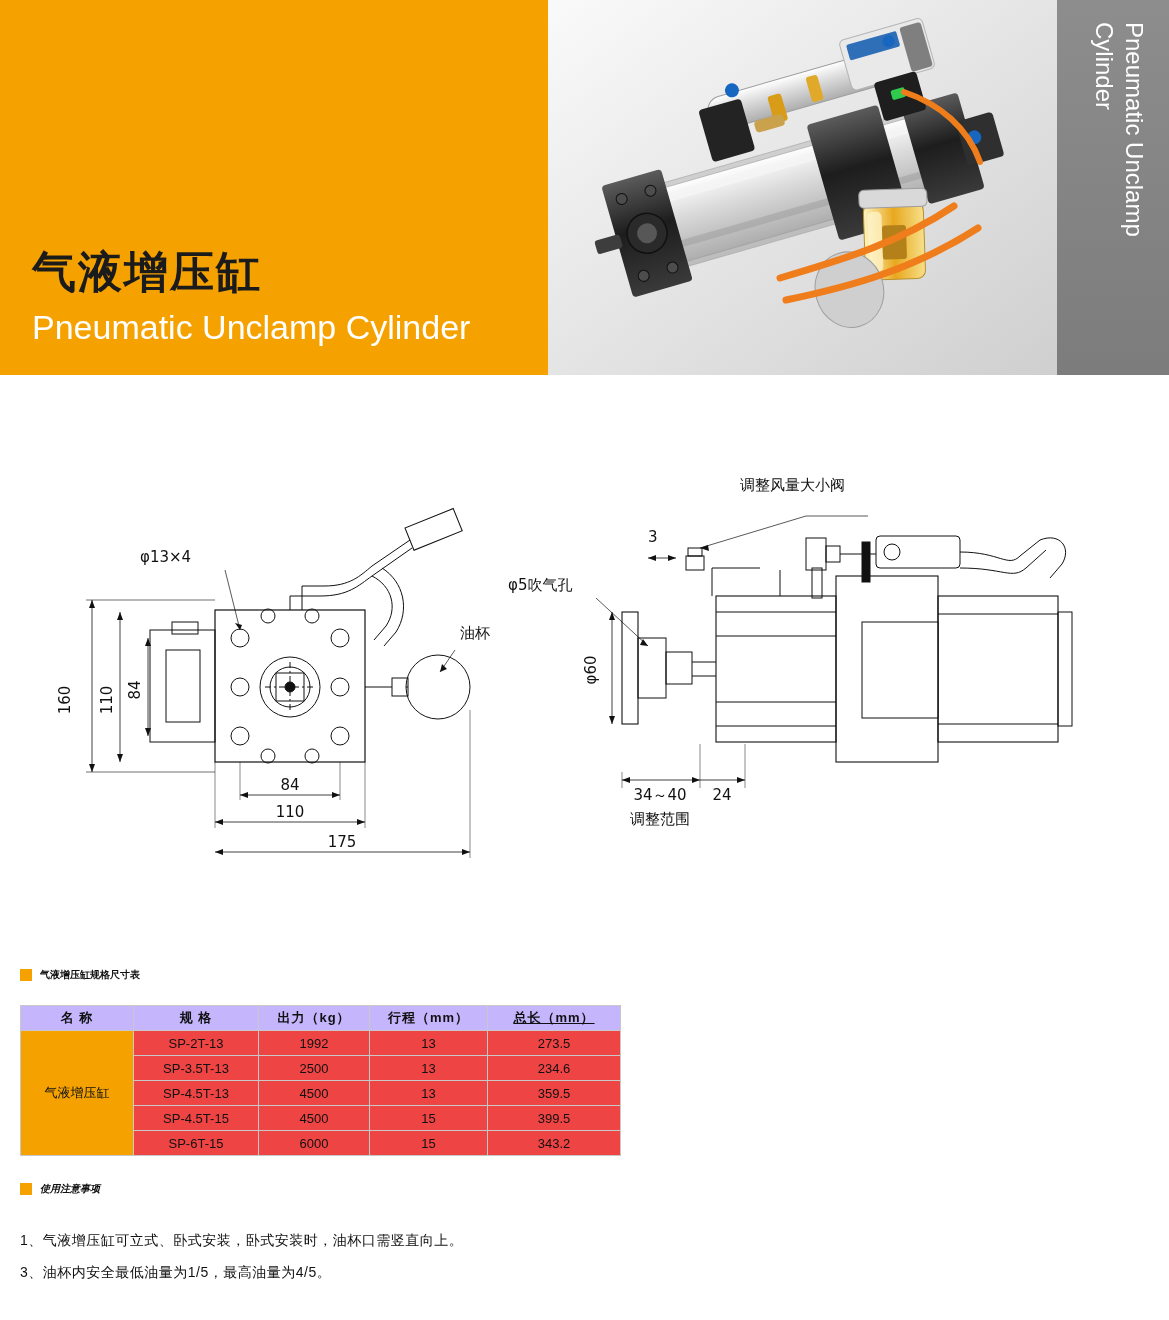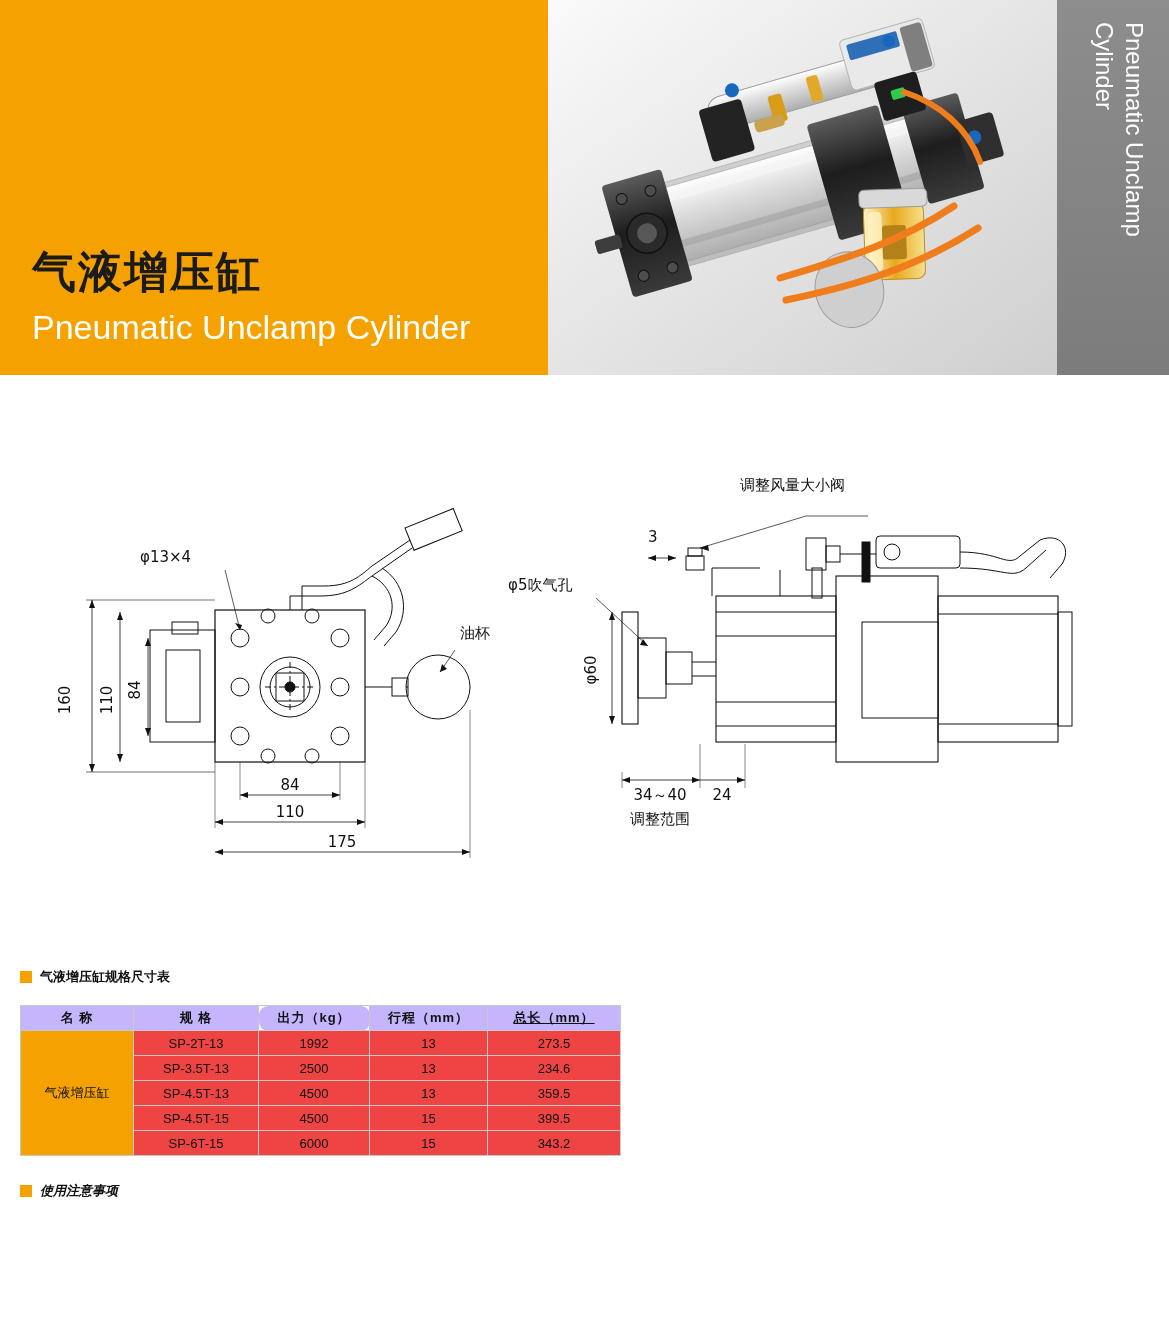--- a/index.html
+++ b/index.html
@@ -41,21 +41,21 @@
     color:#fff;font-size:24px;line-height:30px;
     padding-top:20px;padding-left:22px;box-sizing:border-box;
     white-space:pre-line;
   }
 
   
   .drawing{position:absolute;left:0;top:400px;width:1169px;height:500px;}
   .drawing svg{display:block;}
 
   
-  .sec-head{position:absolute;font-size:13px;font-weight:bold;color:#111;}
+  .sec-head{position:absolute;font-size:10px;font-weight:bold;color:#111;}
   .sec-head .bullet{
     display:inline-block;width:12px;height:12px;background:#f5a200;
     margin-right:8px;vertical-align:middle;
   }
   .sec-head .txt{vertical-align:middle;}
 
   table.spec{
     position:absolute;left:20px;top:1005px;
     border-collapse:collapse;font-size:13px;
   }
@@ -66,21 +66,21 @@
   }
   table.spec td{
     border:1px solid #c8c8c8;height:22px;text-align:center;
     background:#ef4444;
   }
   table.spec td.namecell{
     background:#f5a200;font-weight:normal;color:#111;width:110px;
   }
   .c-name{width:110px;}
   .c-model{width:122px;}
-  .c-out{width:108px;border-radius:9px;}
+  .c-out{width:108px;}
   .c-stroke{width:115px;}
   .c-len{width:130px;text-decoration:underline;}
 
   
   .notes{position:absolute;left:20px;top:1232px;width:1100px;font-size:14px;}
   .notes p{margin:0 0 14px 0;letter-spacing:0.5px;}
 </style>
 </head>
 <body>
 
@@ -385,13 +385,15 @@
       <td>343.2</td>
     </tr>
   </tbody>
 </table>
 
 <div class="sec-head" style="left:20px;top:1182px;font-style:italic;">
   <span class="bullet"></span><span class="txt">使用注意事项</span>
 </div>
 
 <div class="notes">
+  <p>1、气液增压缸可立式、卧式安装，卧式安装时，油杯口需竖直向上。</p>
+  <p>3、油杯内安全最低油量为1/5，最高油量为4/5。</p>
 </div>
 
 </body></html>

